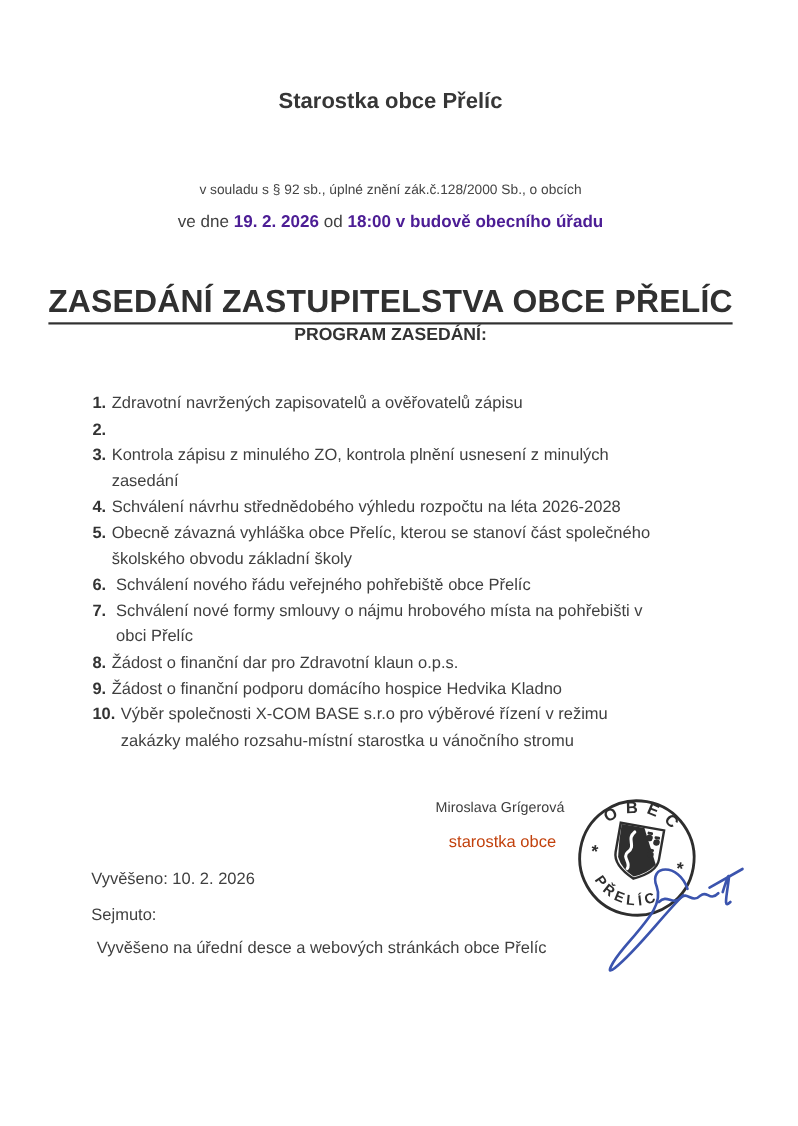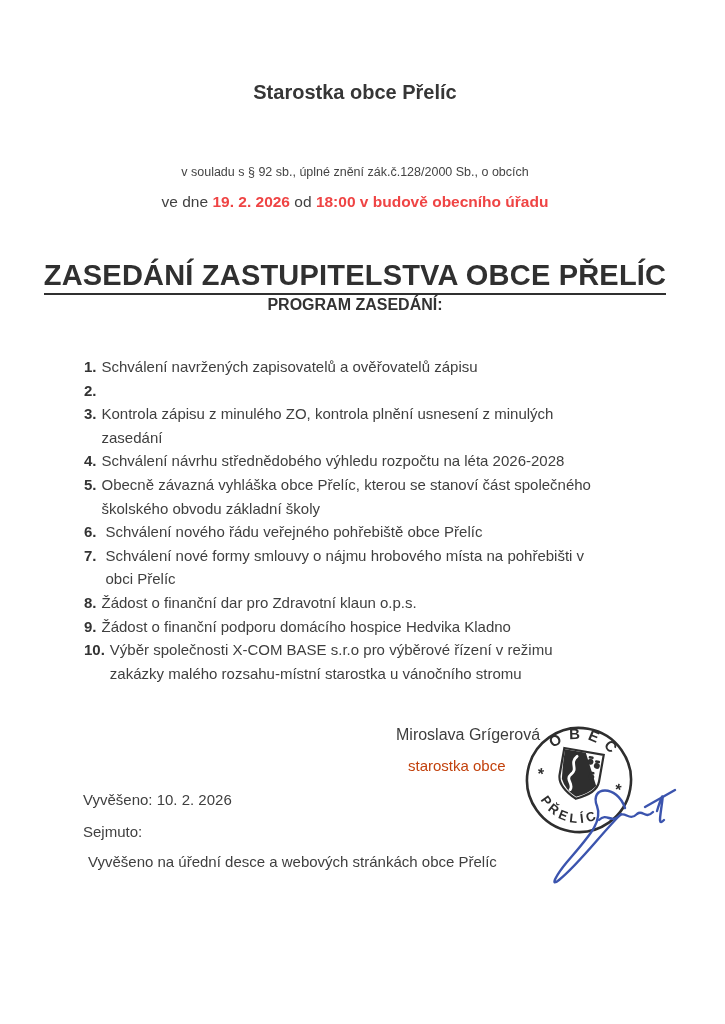--- a/index.html
+++ b/index.html
@@ -9,34 +9,34 @@
     background:#ffffff;
     font-family:"Liberation Sans","DejaVu Sans",sans-serif;
     color:#3d3d3d;
     overflow:hidden;
   }
   .center{position:absolute;left:0;width:710px;text-align:center;}
   .issuer-title{top:81px;font-size:20px;font-weight:bold;color:#363636;}
   .convene{top:126px;font-size:20px;font-weight:bold;color:#363636;}
   .legal{top:165px;font-size:12.5px;color:#444444;}
   .dateline{top:193px;font-size:15.5px;color:#414141;}
-  .dateline b{color:#ef4444;}
+  .dateline b{color:#4c1d95;}
   .meeting-title{top:259px;font-size:29px;font-weight:bold;color:#303030;letter-spacing:0.2px;}
   .meeting-title .u{border-bottom:2.5px solid #303030;padding-bottom:2px;}
   .program-heading{top:296px;font-size:16px;font-weight:bold;color:#333333;}
   .agenda{
     position:absolute;left:84px;top:355px;width:580px;
     font-size:15px;line-height:23.6px;color:#3f3f3f;
   }
   .agenda-item{display:flex;align-items:flex-start;}
   .agenda-item .num{flex:none;font-weight:bold;color:#333333;margin-right:5px;}
   .agenda-item .txt{white-space:pre-line;}
   .agenda-item:nth-child(6) .txt,
   .agenda-item:nth-child(7) .txt{padding-left:4px;}
-  .sig-name{position:absolute;left:396px;top:726px;font-size:16px;color:#3d3d3d;}
+  .sig-name{position:absolute;left:396px;top:726px;font-size:13px;color:#3d3d3d;}
   .sig-role{position:absolute;left:408px;top:757px;font-size:15px;color:#c2410c;}
   .posted{position:absolute;left:83px;top:791px;font-size:15px;color:#3f3f3f;}
   .removed{position:absolute;left:83px;top:823px;font-size:15px;color:#3f3f3f;}
   .note{position:absolute;left:88px;top:853px;font-size:15px;color:#3f3f3f;}
   .stamp-wrap{
     position:absolute;left:522px;top:723px;width:114px;height:114px;
     transform:rotate(10deg);
   }
   .stamp-wrap svg{display:block;}
   .signature-svg{position:absolute;left:533px;top:762px;z-index:3;}
@@ -57,21 +57,21 @@
   </div>
 
   <div class="center meeting-title">
     <span class="u">ZASEDÁNÍ ZASTUPITELSTVA OBCE PŘELÍC</span>
   </div>
   <div class="center program-heading">PROGRAM ZASEDÁNÍ:</div>
 
   <div class="agenda">
     <div class="agenda-item">
         <span class="num">1.</span>
-        <span class="txt">Schválení navržených zapisovatelů a ověřovatelů zápisu</span>
+        <span class="txt">Zdravotní navržených zapisovatelů a ověřovatelů zápisu</span>
       </div>
     <div class="agenda-item">
         <span class="num">2.</span>
       </div>
     <div class="agenda-item">
         <span class="num">3.</span>
         <span class="txt">Kontrola zápisu z minulého ZO, kontrola plnění usnesení z minulých
 zasedání</span>
       </div>
     <div class="agenda-item">

